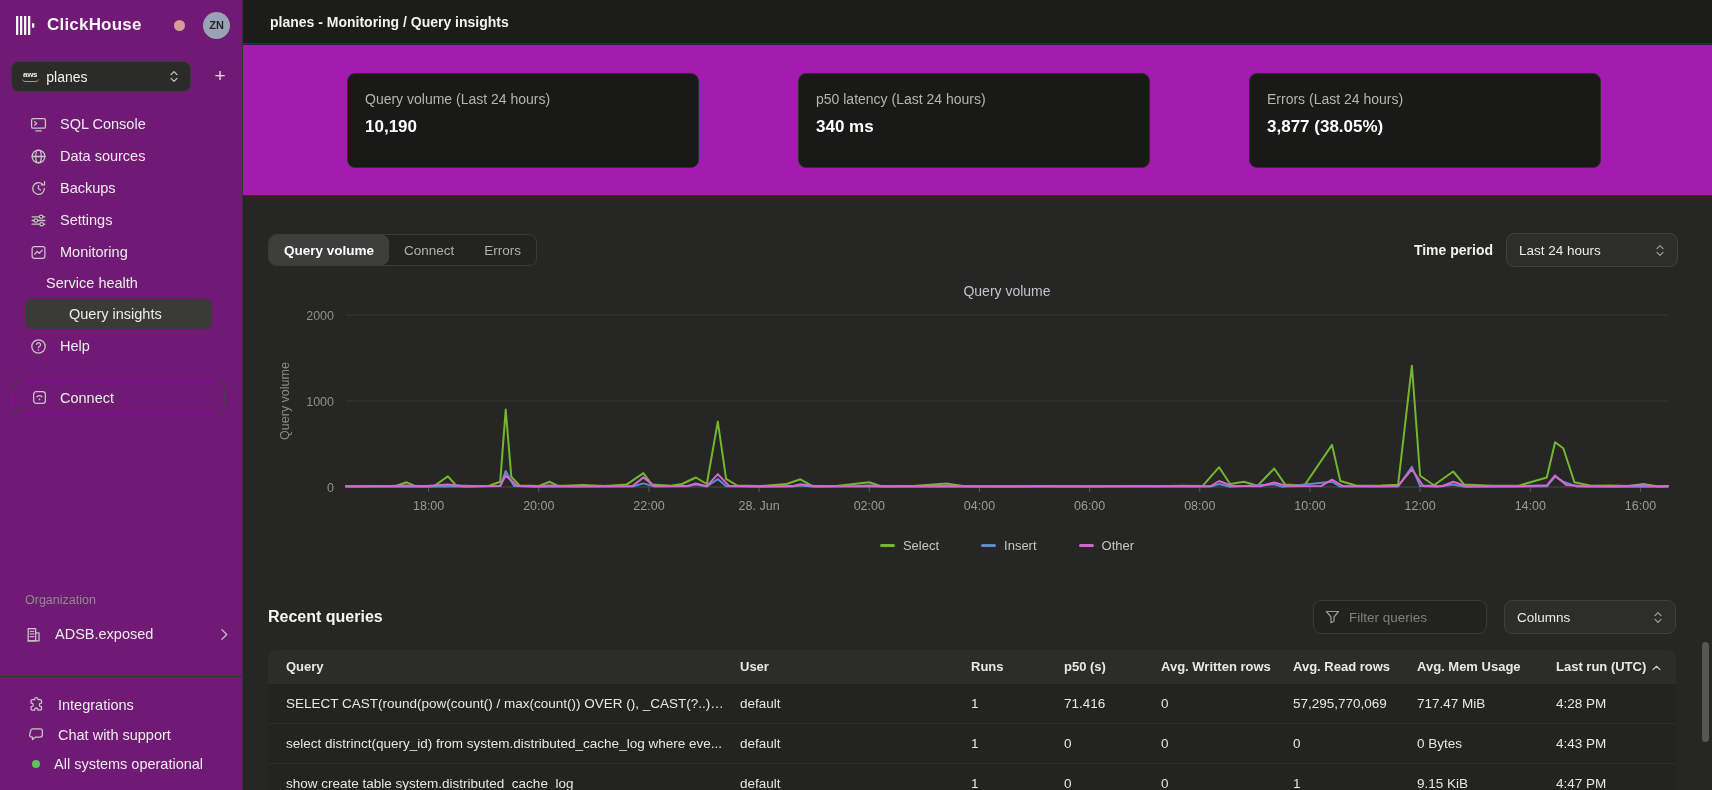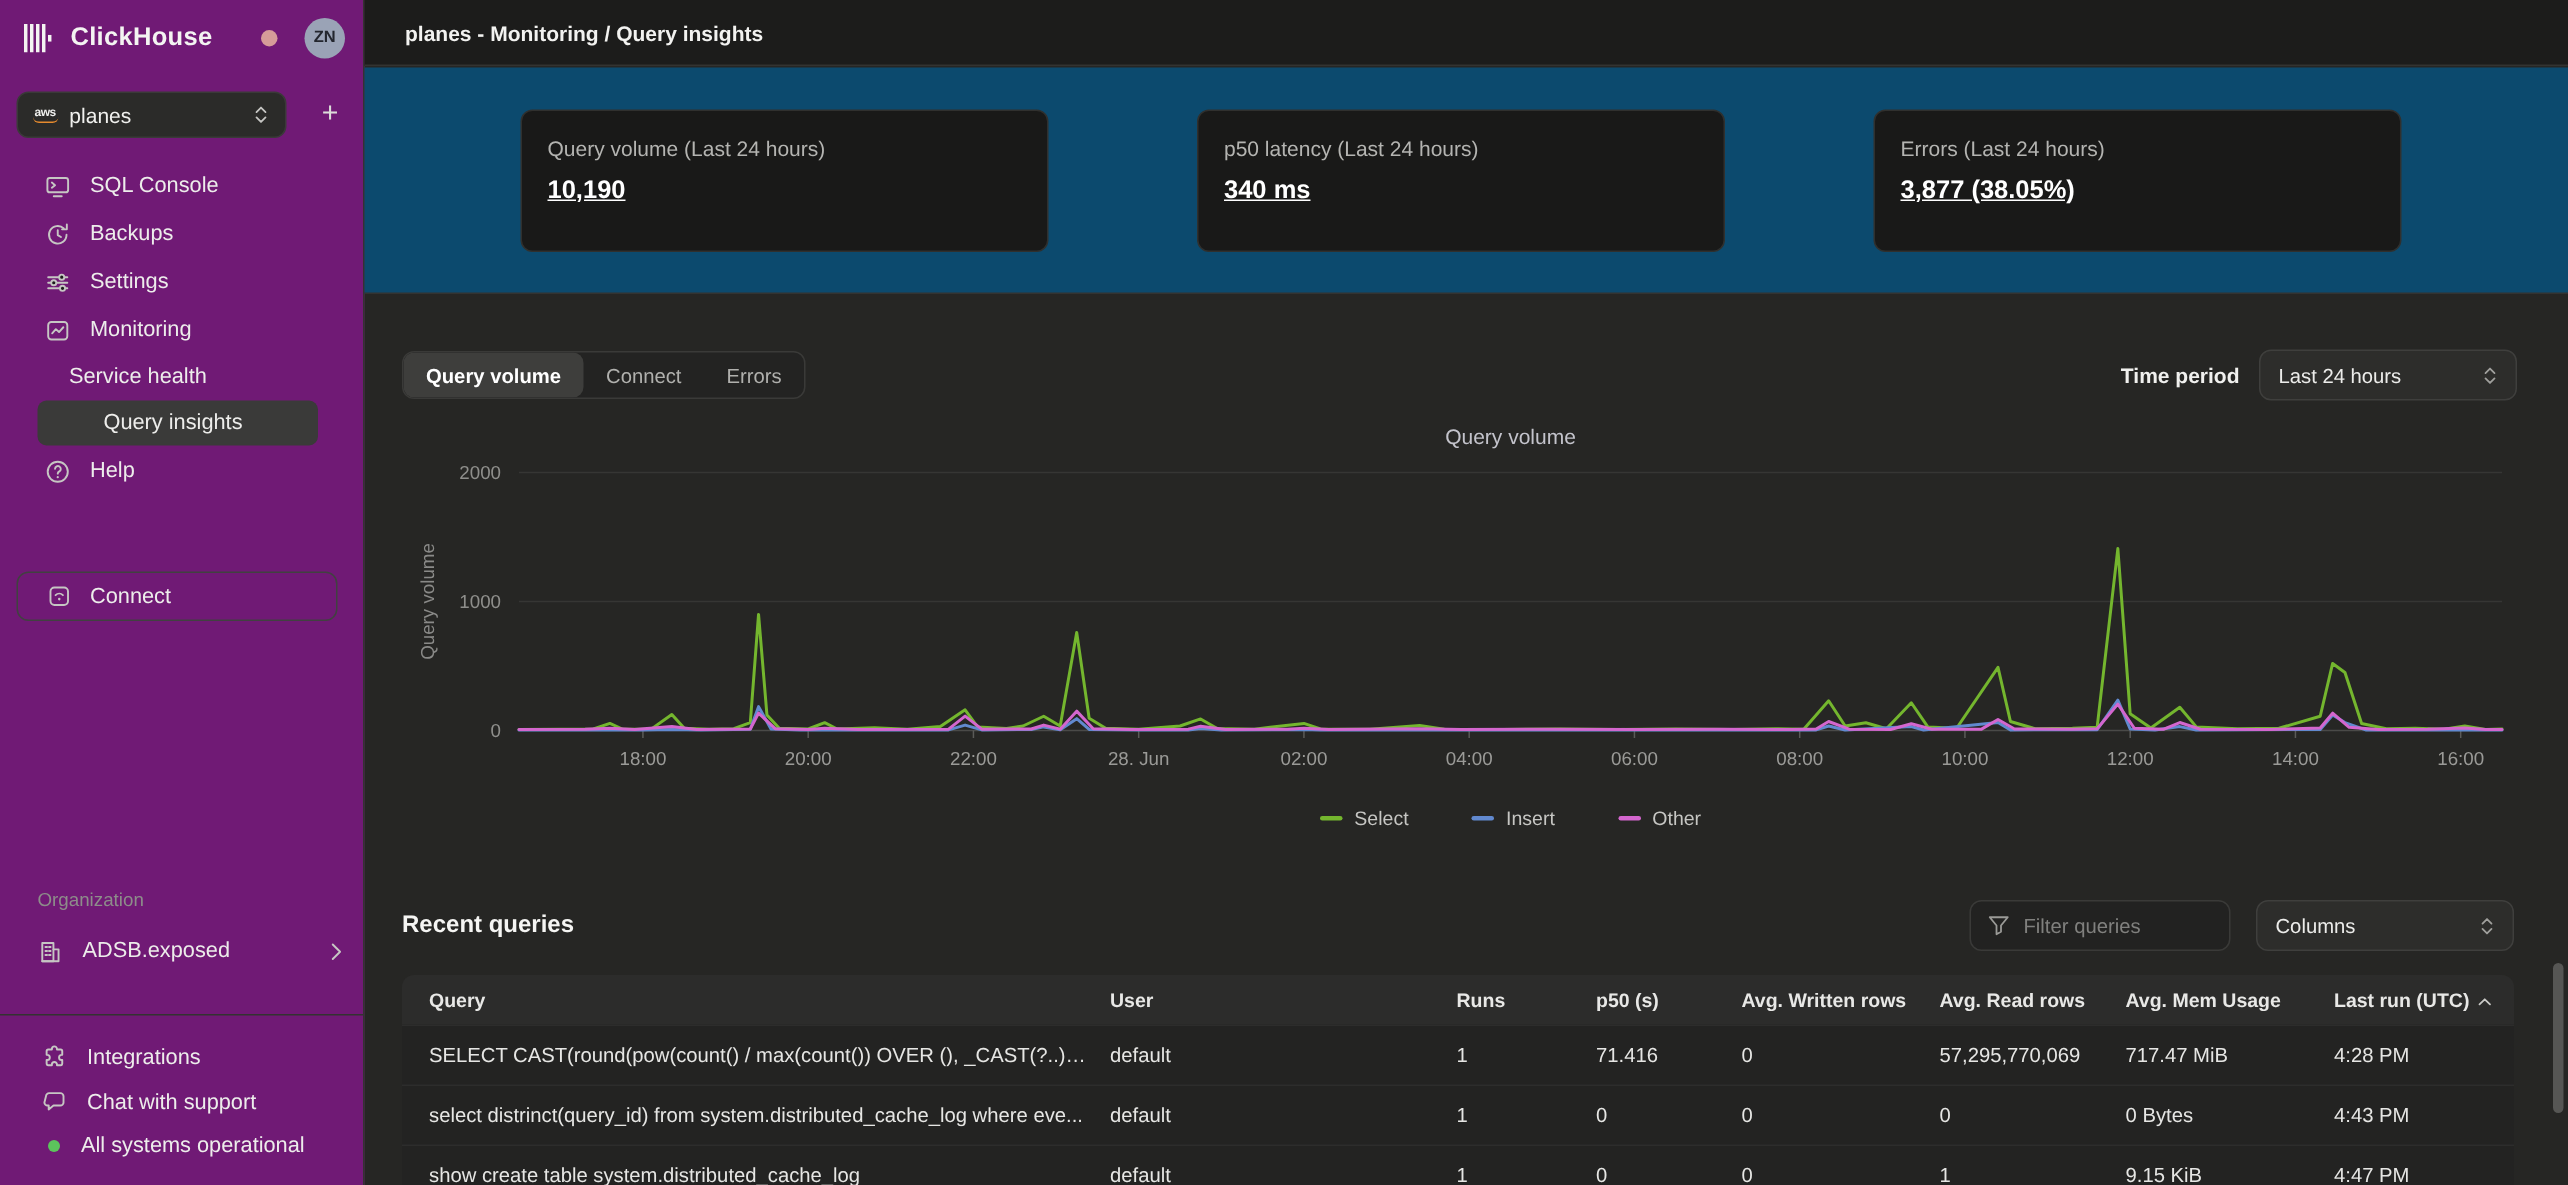--- a/index.html
+++ b/index.html
@@ -46,26 +46,26 @@
   .org-row { position:absolute; left:25px; right:14px; top:621px; height:26px;
     display:flex; align-items:center; cursor:pointer; }
   .org-row .nav-label { margin-left:13px; font-size:14.5px; flex:1; }
   .sidebar-divider { position:absolute; left:0; right:0; top:676px; height:1px; background:#333331; }
   .foot-row { position:absolute; left:28px; display:flex; align-items:center; cursor:pointer; color:#ededeb; }
   .foot-row .nav-label { margin-left:13px; font-size:14.5px; }
   
   .topbar { position:absolute; left:243px; right:0; top:0; height:44px; background:#1c1c1b;
     border-bottom:1px solid #333331; display:flex; align-items:center; padding:0 27px; }
   .breadcrumb { font-size:14px; font-weight:700; color:#f2f2f0; }
-  .cards-strip { position:absolute; left:243px; right:0; top:45px; height:151px; background:#0c4a6e;
+  .cards-strip { position:absolute; left:243px; right:0; top:45px; height:151px; background:#a21caf;
     border-bottom:1px solid #333331; display:flex; align-items:center; gap:99px; padding-left:104px; }
   .stat-card { width:352px; height:95px; background:#191918; border:1px solid #30302e;
     border-radius:8px; padding:17px 17px; }
   .stat-label { font-size:14px; color:#b4b4b1; }
-  .stat-value { margin-top:10px; font-size:17px; font-weight:700; color:#ffffff;text-decoration:underline; }
+  .stat-value { margin-top:10px; font-size:17px; font-weight:700; color:#ffffff; }
   
   .tabs { position:absolute; left:268px; top:234px; height:32px; display:flex;
     border:1px solid #3a3a38; background:#232322; border-radius:8px; overflow:hidden; }
   .tab { padding:0 15px; display:flex; align-items:center; font-size:13.5px; color:#b0b0ad; cursor:pointer; }
   .tab.active { background:#3e3e3c; color:#ffffff; font-weight:700; border-radius:7px; }
   .time-period { position:absolute; right:34px; top:233px; height:34px; display:flex; align-items:center; gap:13px; }
   .tp-label { font-size:14px; font-weight:700; color:#f0f0ee; }
   .sel { display:flex; align-items:center; background:#2d2d2b; border:1px solid #3f3f3d; border-radius:8px;
     height:34px; padding:0 12px; font-size:13.5px; color:#ececea; cursor:pointer; }
   .sel .sel-caret { color:#a0a09d; margin-left:8px; }
@@ -132,20 +132,30 @@
   <div class="nav" id="nav">
       <div class="nav-item">
         <span class="icon nav-icon">
           <svg width="17" height="17" viewBox="0 0 16 16" fill="none" stroke="currentColor" stroke-width="1.2" stroke-linecap="round" stroke-linejoin="round">
             <rect x="1.5" y="2.5" width="13" height="9" rx="1.5"></rect>
             <path d="M4.3 5.4l2 1.6-2 1.6"></path>
             <path d="M5.5 14h5"></path>
           </svg>
         </span>
         <span class="nav-label">SQL Console</span>
+      </div>
+      <div class="nav-item">
+        <span class="icon nav-icon">
+          <svg width="17" height="17" viewBox="0 0 16 16" fill="none" stroke="currentColor" stroke-width="1.2" stroke-linecap="round" stroke-linejoin="round">
+            <circle cx="8" cy="8" r="6"></circle>
+            <ellipse cx="8" cy="8" rx="2.6" ry="6"></ellipse>
+            <path d="M2 8h12"></path>
+          </svg>
+        </span>
+        <span class="nav-label">Data sources</span>
       </div>
       <div class="nav-item">
         <span class="icon nav-icon">
           <svg width="17" height="17" viewBox="0 0 16 16" fill="none" stroke="currentColor" stroke-width="1.2" stroke-linecap="round" stroke-linejoin="round">
             <path d="M13.5 8a5.5 5.5 0 1 1-1.7-3.95"></path>
             <path d="M13.7 1.6v3h-3"></path>
             <path d="M8 5.2v3l2 1.2"></path>
           </svg>
         </span>
         <span class="nav-label">Backups</span>

